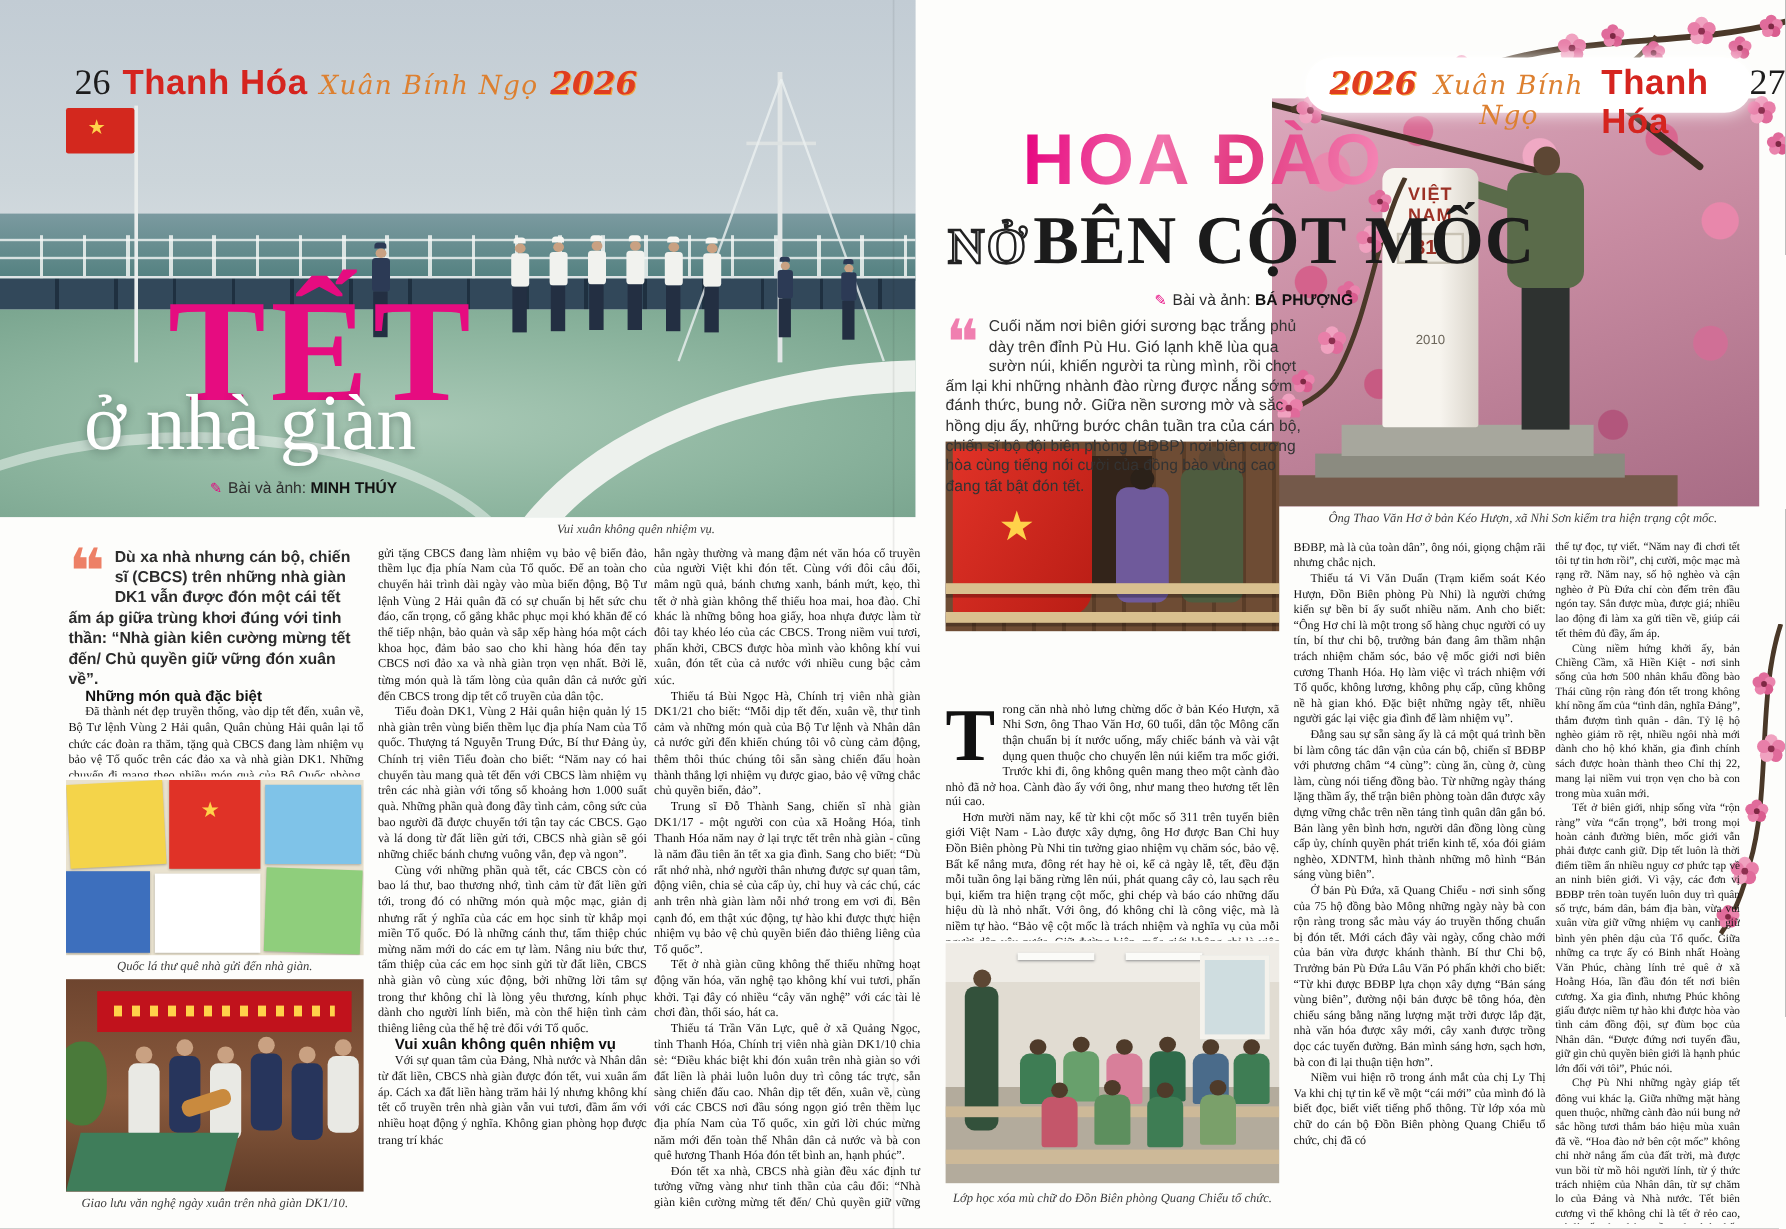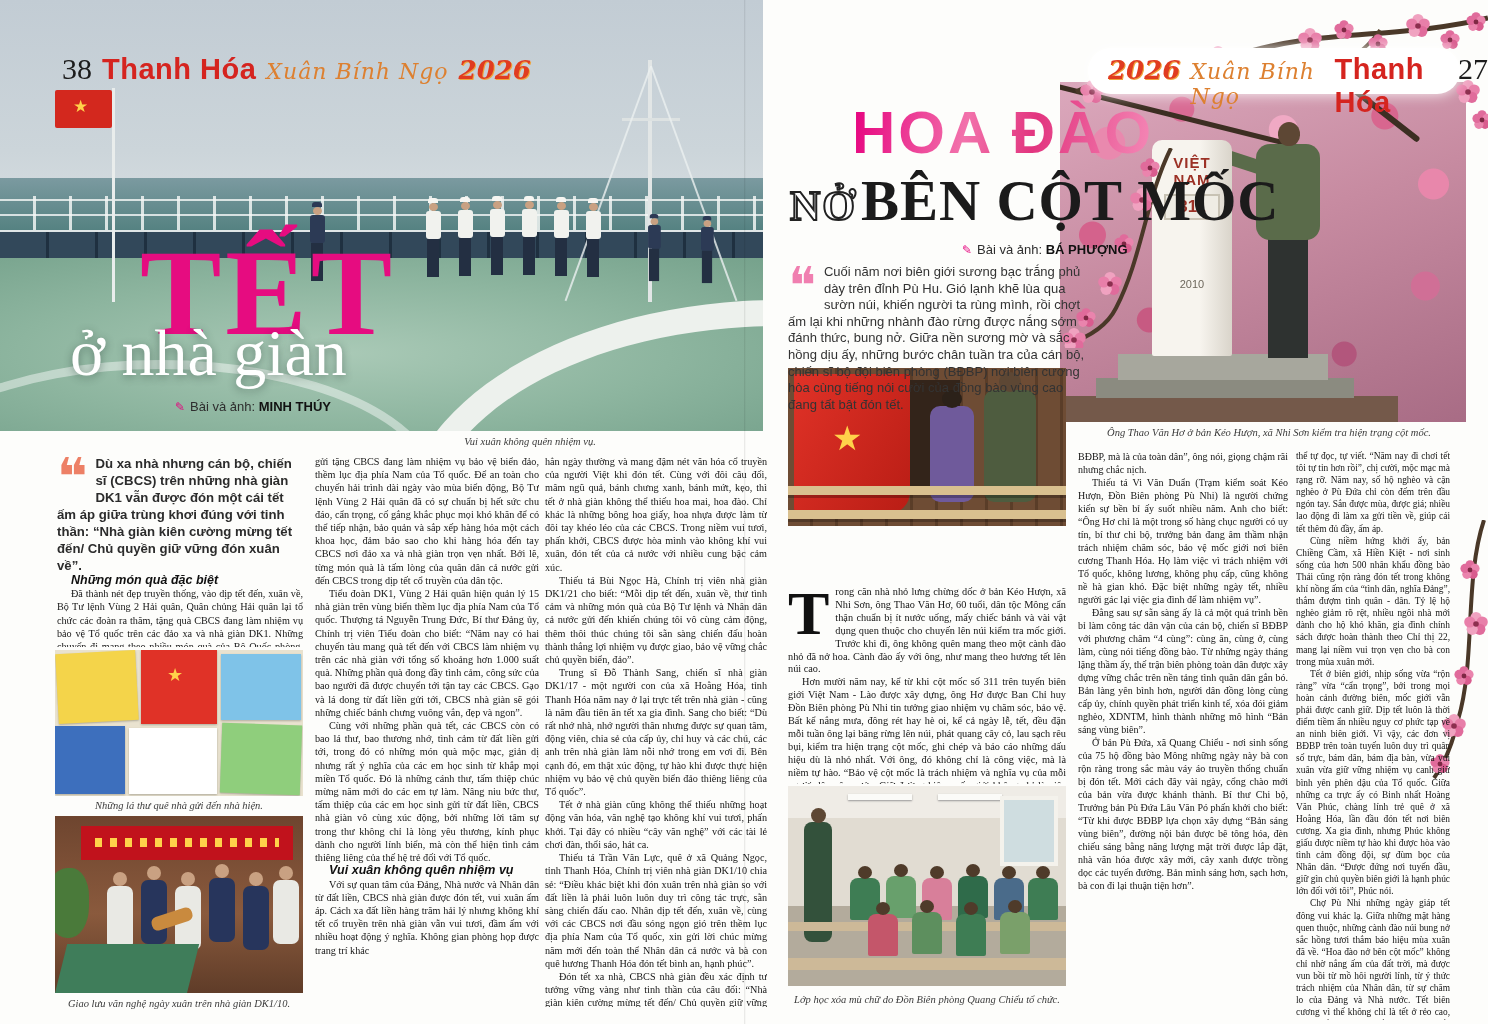--- a/index.html
+++ b/index.html
@@ -5,21 +5,21 @@
   html,body{margin:0;padding:0;background:#888;}
   .spread{position:relative;width:1488px;height:1024px;background:#fdfdfb;overflow:hidden;
           font-family:"Liberation Serif","DejaVu Serif",serif;}
   .abs{position:absolute;}
   [data-interactable]{box-sizing:border-box;}
 
   
   .hdr{display:flex;align-items:baseline;gap:10px;z-index:6;}
   .hdr .pgnum{font-size:30px;color:#1c1c1c;font-family:"Liberation Serif",serif;}
   .hdr .brand{font-family:"Liberation Sans","DejaVu Sans",sans-serif;font-weight:bold;font-size:29px;color:#d5241f;letter-spacing:.5px;}
-  .hdr .script{font-family:"DejaVu Serif",serif;font-style:italic;font-size:22px;color:#dd8030;letter-spacing:1px;}
+  .hdr .script{font-family:"DejaVu Serif",serif;font-style:italic;font-size:22px;color:#dd8030;letter-spacing:1px;text-align:center;}
   .hdr .yr{font-family:"DejaVu Serif",serif;font-style:italic;font-weight:bold;font-size:26px;color:#e03c20;text-shadow:1px 1px 0 #f0a43c;}
   .hdr-band{left:1088px;top:48px;width:372px;height:46px;background:#fff;border-radius:24px;z-index:5;box-shadow:0 0 14px rgba(255,255,255,.9);}
 
   
   .hero{left:0;top:0;width:763px;height:431px;overflow:hidden;z-index:1;
         background:linear-gradient(180deg,#c2ccd4 0%,#ccd5da 35%,#dde3e5 62%);}
   .sea{position:absolute;left:0;top:178px;width:763px;height:56px;background:linear-gradient(180deg,#7b9aa0,#52807f);}
   .rail{position:absolute;left:0;top:196px;width:763px;height:36px;background:repeating-linear-gradient(90deg,transparent 0 33px,rgba(240,244,242,.85) 33px 36px);}
   .railline{position:absolute;left:0;width:763px;height:2px;background:rgba(245,248,246,.8);}
   .panels{position:absolute;left:0;top:230px;width:763px;height:28px;background:repeating-linear-gradient(90deg,#32485a 0 46px,#1f3040 46px 49px);border-top:2px solid #dfe5e6;}
@@ -44,21 +44,21 @@
   .t2{left:70px;top:320px;font-size:66px;line-height:1;color:#fff;z-index:3;font-family:"Liberation Serif",serif;text-shadow:0 2px 8px rgba(30,50,45,.45);}
   .byline{z-index:4;font-family:"Liberation Sans","DejaVu Sans",sans-serif;font-size:13px;color:#2e2e2e;}
   .byline .pen::before{content:"✎";color:#e6007e;font-size:12px;margin-right:5px;}
   .byline b{color:#111;}
 
   
   .caption{font-style:italic;font-size:10.5px;line-height:13px;color:#3a3a3a;text-align:center;z-index:4;}
   .col{z-index:3;text-align:justify;font-size:10.2px;line-height:13.2px;color:#141414;overflow:hidden;}
   .col p{margin:0;text-indent:14px;}
   .col p.noind{text-indent:0;}
-  .subhead{font-family:"Liberation Sans","DejaVu Sans",sans-serif;font-weight:bold;font-size:12.5px;color:#101010;margin:9px 0 5px;text-indent:0;text-align:left;font-style:italic;}
+  .subhead{font-family:"Liberation Sans","DejaVu Sans",sans-serif;font-weight:bold;font-size:12.5px;color:#101010;margin:9px 0 5px;text-indent:0;text-align:left;}
   .intro{font-family:"Liberation Sans","DejaVu Sans",sans-serif;font-weight:bold;font-size:13.2px;line-height:17px;color:#2c2c2c;text-align:left;}
   .qmark::before{content:"❝";font-family:"DejaVu Sans",sans-serif;float:left;font-size:52px;line-height:40px;margin:2px 8px 0 0;}
   .q-coral::before{color:#ed8066;}
   .q-pink::before{color:#f07fb0;}
   .dropcap::first-letter{float:left;font-size:62px;line-height:50px;padding:2px 6px 0 0;font-weight:bold;color:#111;}
 
   
   .rt1{left:852px;top:98px;z-index:4;font-family:"Liberation Sans","DejaVu Sans",sans-serif;font-weight:bold;font-size:60px;letter-spacing:3px;
        background:linear-gradient(100deg,#e6007e 0%,#f272ab 35%,#d univers 0%);
        background:linear-gradient(100deg,#e6007e 0%,#f272ab 38%,#e2357f 60%,#f58bb8 100%);
@@ -201,21 +201,21 @@
       </div>
     <div class="fig navy" style="left:698px;top:210px;transform:scale(.85)" data-interactable="false">
         <div class="cap"></div>
         <div class="head"></div>
         <div class="torso"></div>
         <div class="legs"></div>
       </div>
   </div>
 
   <div class="abs hdr" style="left:62px;top:52px" data-interactable="false">
-    <span class="pgnum" data-interactable="false">38</span>
+    <span class="pgnum" data-interactable="false">26</span>
     <span class="brand" data-interactable="false">Thanh Hóa</span>
     <span class="script" data-interactable="false">Xuân Bính Ngọ</span>
     <span class="yr" data-interactable="false">2026</span>
   </div>
 
   <div class="abs t1" data-interactable="false">TẾT</div>
   <div class="abs t2" data-interactable="false">ở nhà giàn</div>
   <div class="abs byline" style="left:175px;top:399px" data-interactable="false">
     <span class="pen" data-interactable="false"></span><span data-interactable="false">Bài và ảnh:</span>
     <b data-interactable="false">MINH THÚY</b>
@@ -229,21 +229,21 @@
   </div>
 
   <div class="abs collage" data-interactable="false">
     <div class="tile" style="left:2px;top:2px;width:80px;height:70px;background:#f4d44a;transform:rotate(-3deg)" data-interactable="false"></div>
     <div class="tile tflag" style="left:86px;top:0;width:76px;height:74px;background:#e03227" data-interactable="false"></div>
     <div class="tile" style="left:166px;top:4px;width:80px;height:66px;background:#7fc3e8" data-interactable="false"></div>
     <div class="tile" style="left:0;top:76px;width:70px;height:68px;background:#3d6fbd" data-interactable="false"></div>
     <div class="tile scrib" style="left:74px;top:78px;width:88px;height:66px;background:#ffffff" data-interactable="false"></div>
     <div class="tile" style="left:166px;top:74px;width:80px;height:70px;background:#8fce7c;transform:rotate(2deg)" data-interactable="false"></div>
   </div>
-  <div class="abs caption" style="left:55px;top:799px;width:248px" data-interactable="false">Những lá thư quê nhà gửi đến nhà hiện.</div>
+  <div class="abs caption" style="left:55px;top:799px;width:248px" data-interactable="false">Quốc lá thư quê nhà gửi đến nhà giàn.</div>
 
   <div class="abs music" data-interactable="false">
     <div class="banner" data-interactable="false"></div>
     <div class="plant" data-interactable="false"></div>
     <div class="mfig white" style="left:52px;top:70px" data-interactable="false"></div>
     <div class="mfig" style="left:86px;top:64px" data-interactable="false"></div>
     <div class="mfig white" style="left:120px;top:70px" data-interactable="false"></div>
     <div class="mfig" style="left:154px;top:62px" data-interactable="false"></div>
     <div class="mfig" style="left:188px;top:70px" data-interactable="false"></div>
     <div class="mfig white" style="left:218px;top:64px" data-interactable="false"></div>
@@ -398,20 +398,21 @@
     <div class="pupil" style="left:212px;top:126px;background:#7aa06a" data-interactable="false"></div>
     <div class="desk" style="top:172px;height:12px" data-interactable="false"></div>
   </div>
   <div class="abs caption" style="left:788px;top:993px;width:278px" data-interactable="false">Lớp học xóa mù chữ do Đồn Biên phòng Quang Chiểu tổ chức.</div>
 
   <div class="abs col" style="left:1078px;top:450px;width:210px;height:570px;font-size:10px;line-height:13px" data-interactable="false">
     <p class="noind" data-interactable="false">BĐBP, mà là của toàn dân”, ông nói, giọng chậm rãi nhưng chắc nịch.</p>
     <p data-interactable="false">Thiếu tá Vi Văn Duẩn (Trạm kiểm soát Kéo Hượn, Đồn Biên phòng Pù Nhi) là người chứng kiến sự bền bỉ ấy suốt nhiều năm. Anh cho biết: “Ông Hơ chỉ là một trong số hàng chục người có uy tín, bí thư chi bộ, trưởng bản đang âm thầm nhận trách nhiệm chăm sóc, bảo vệ mốc giới nơi biên cương Thanh Hóa. Họ làm việc vì trách nhiệm với Tổ quốc, không lương, không phụ cấp, cũng không nề hà gian khó. Đặc biệt những ngày tết, nhiều người gác lại việc gia đình để làm nhiệm vụ”.</p>
     <p data-interactable="false">Đằng sau sự sẵn sàng ấy là cả một quá trình bền bỉ làm công tác dân vận của cán bộ, chiến sĩ BĐBP với phương châm “4 cùng”: cùng ăn, cùng ở, cùng làm, cùng nói tiếng đồng bào. Từ những ngày tháng lặng thầm ấy, thế trận biên phòng toàn dân được xây dựng vững chắc trên nền tảng tình quân dân gắn bó. Bản làng yên bình hơn, người dân đồng lòng cùng cấp ủy, chính quyền phát triển kinh tế, xóa đói giảm nghèo, XDNTM, hình thành những mô hình “Bản sáng vùng biên”.</p>
     <p data-interactable="false">Ở bản Pù Đứa, xã Quang Chiểu - nơi sinh sống của 75 hộ đồng bào Mông những ngày này bà con rộn ràng trong sắc màu váy áo truyền thống chuẩn bị đón tết. Mới cách đây vài ngày, cổng chào mới của bản vừa được khánh thành. Bí thư Chi bộ, Trưởng bản Pù Đứa Lâu Văn Pó phấn khởi cho biết: “Từ khi được BĐBP lựa chọn xây dựng “Bản sáng vùng biên”, đường nội bản được bê tông hóa, đèn chiếu sáng bằng năng lượng mặt trời được lắp đặt, nhà văn hóa được xây mới, cây xanh được trồng dọc các tuyến đường. Bản mình sáng hơn, sạch hơn, bà con đi lại thuận tiện hơn”.</p>
+    <p data-interactable="false">Niềm vui hiện rõ trong ánh mắt của chị Ly Thị Va khi chị tự tin kể về một “cái mới” của mình đó là biết đọc, biết viết tiếng phổ thông. Từ lớp xóa mù chữ do cán bộ Đồn Biên phòng Quang Chiểu tổ chức, chị đã có</p>
   </div>
   <div class="abs col" style="left:1296px;top:450px;width:154px;height:570px;font-size:9.4px;line-height:12.1px" data-interactable="false">
     <p class="noind" data-interactable="false">thể tự đọc, tự viết. “Năm nay đi chơi tết tôi tự tin hơn rồi”, chị cười, mộc mạc mà rạng rỡ. Năm nay, số hộ nghèo và cận nghèo ở Pù Đứa chỉ còn đếm trên đầu ngón tay. Sắn được mùa, được giá; nhiều lao động đi làm xa gửi tiền về, giúp cái tết thêm đủ đầy, ấm áp.</p>
     <p data-interactable="false">Cùng niềm hứng khởi ấy, bản Chiềng Cầm, xã Hiền Kiệt - nơi sinh sống của hơn 500 nhân khẩu đồng bào Thái cũng rộn ràng đón tết trong không khí nồng ấm của “tình dân, nghĩa Đảng”, thắm đượm tình quân - dân. Tỷ lệ hộ nghèo giảm rõ rệt, nhiều ngôi nhà mới dành cho hộ khó khăn, gia đình chính sách được hoàn thành theo Chỉ thị 22, mang lại niềm vui trọn vẹn cho bà con trong mùa xuân mới.</p>
     <p data-interactable="false">Tết ở biên giới, nhịp sống vừa “rộn ràng” vừa “cẩn trọng”, bởi trong mọi hoàn cảnh đường biên, mốc giới vẫn phải được canh giữ. Dịp tết luôn là thời điểm tiềm ẩn nhiều nguy cơ phức tạp về an ninh biên giới. Vì vậy, các đơn vị BĐBP trên toàn tuyến luôn duy trì quân số trực, bám dân, bám địa bàn, vừa vui xuân vừa giữ vững nhiệm vụ canh giữ bình yên phên dậu của Tổ quốc. Giữa những ca trực ấy có Binh nhất Hoàng Văn Phúc, chàng lính trẻ quê ở xã Hoằng Hóa, lần đầu đón tết nơi biên cương. Xa gia đình, nhưng Phúc không giấu được niềm tự hào khi được hòa vào tình cảm đồng đội, sự đùm bọc của Nhân dân. “Được đứng nơi tuyến đầu, giữ gìn chủ quyền biên giới là hạnh phúc lớn đối với tôi”, Phúc nói.</p>
     <p data-interactable="false">Chợ Pù Nhi những ngày giáp tết đông vui khác lạ. Giữa những mặt hàng quen thuộc, những cành đào núi bung nở sắc hồng tươi thắm báo hiệu mùa xuân đã về. “Hoa đào nở bên cột mốc” không chỉ nhờ nắng ấm của đất trời, mà được vun bồi từ mồ hôi người lính, từ ý thức trách nhiệm của Nhân dân, từ sự chăm lo của Đảng và Nhà nước. Tết biên cương vì thế không chỉ là tết ở rẻo cao, mà là tết của chủ quyền, của đoàn kết, niềm tin vào một năm mới thịnh vượng và bình yên.</p>
   </div>
 
 </div>
 

